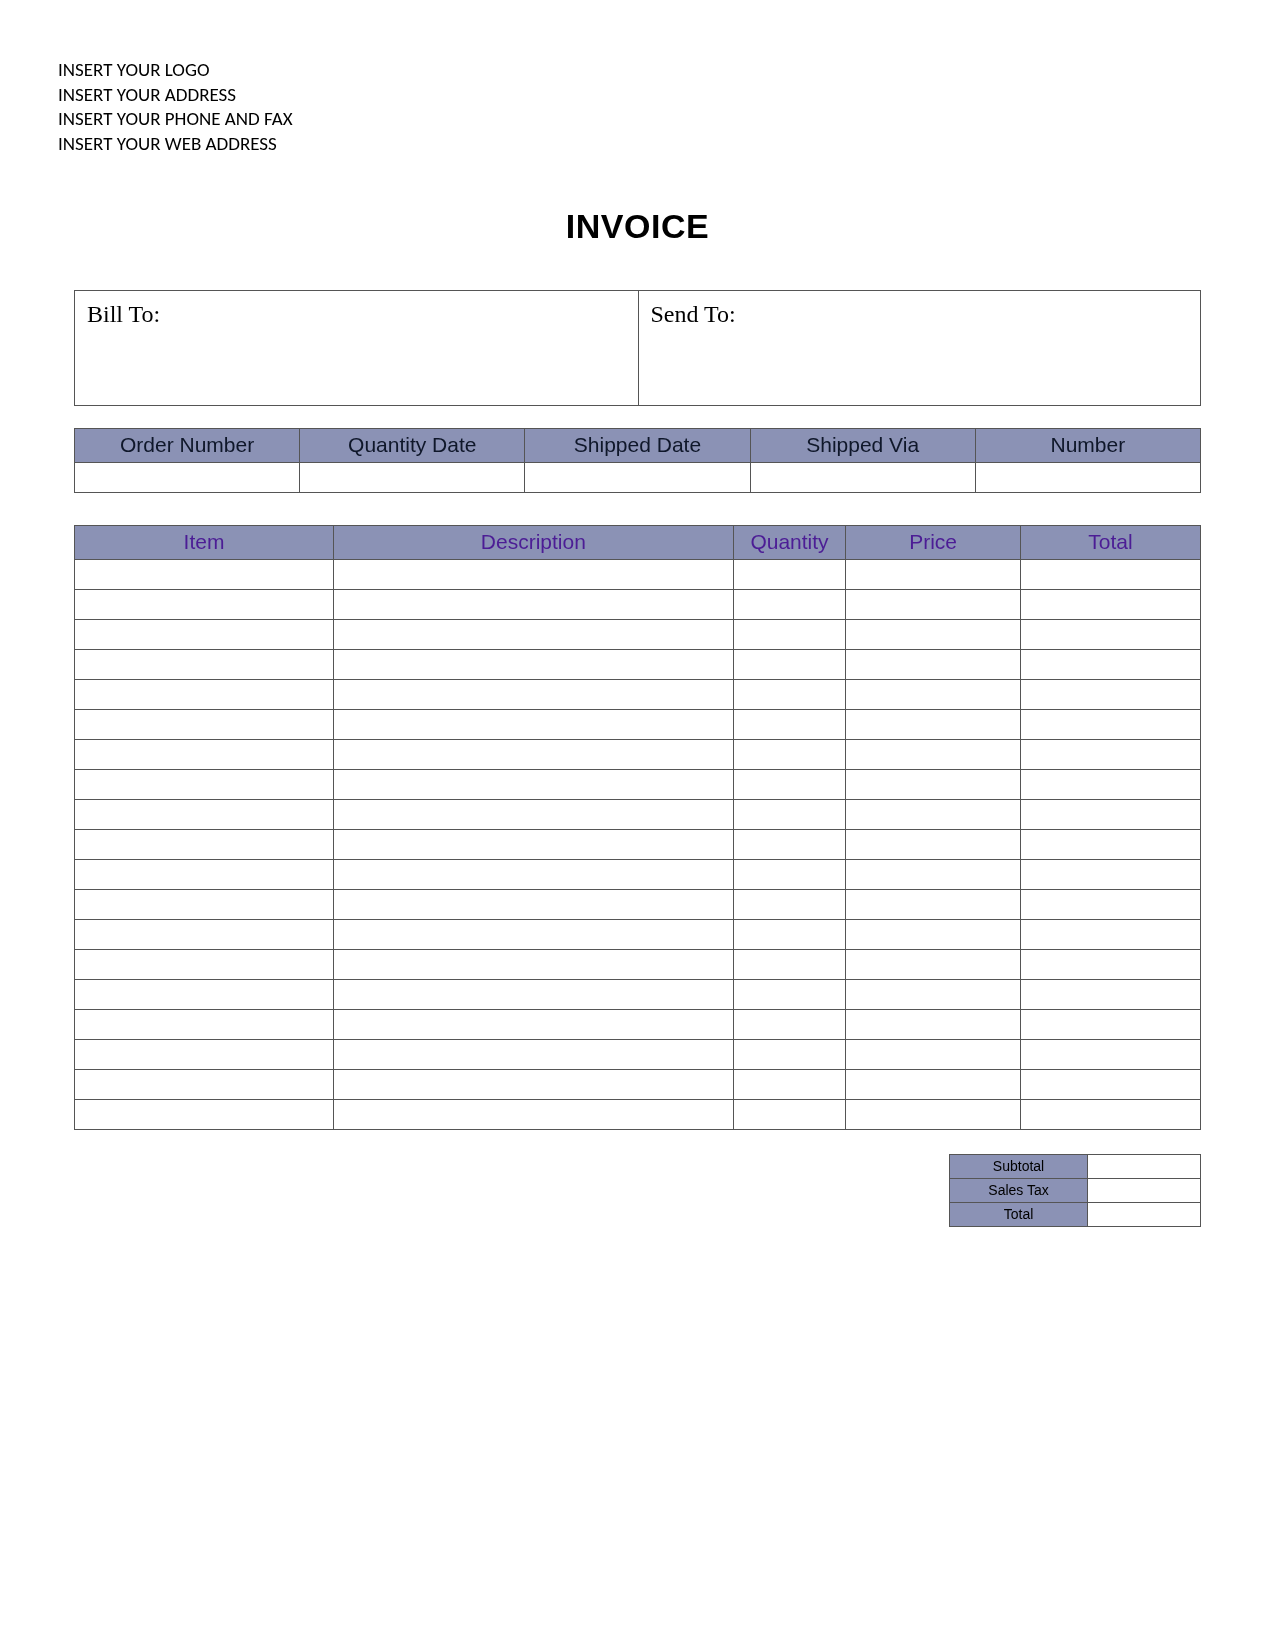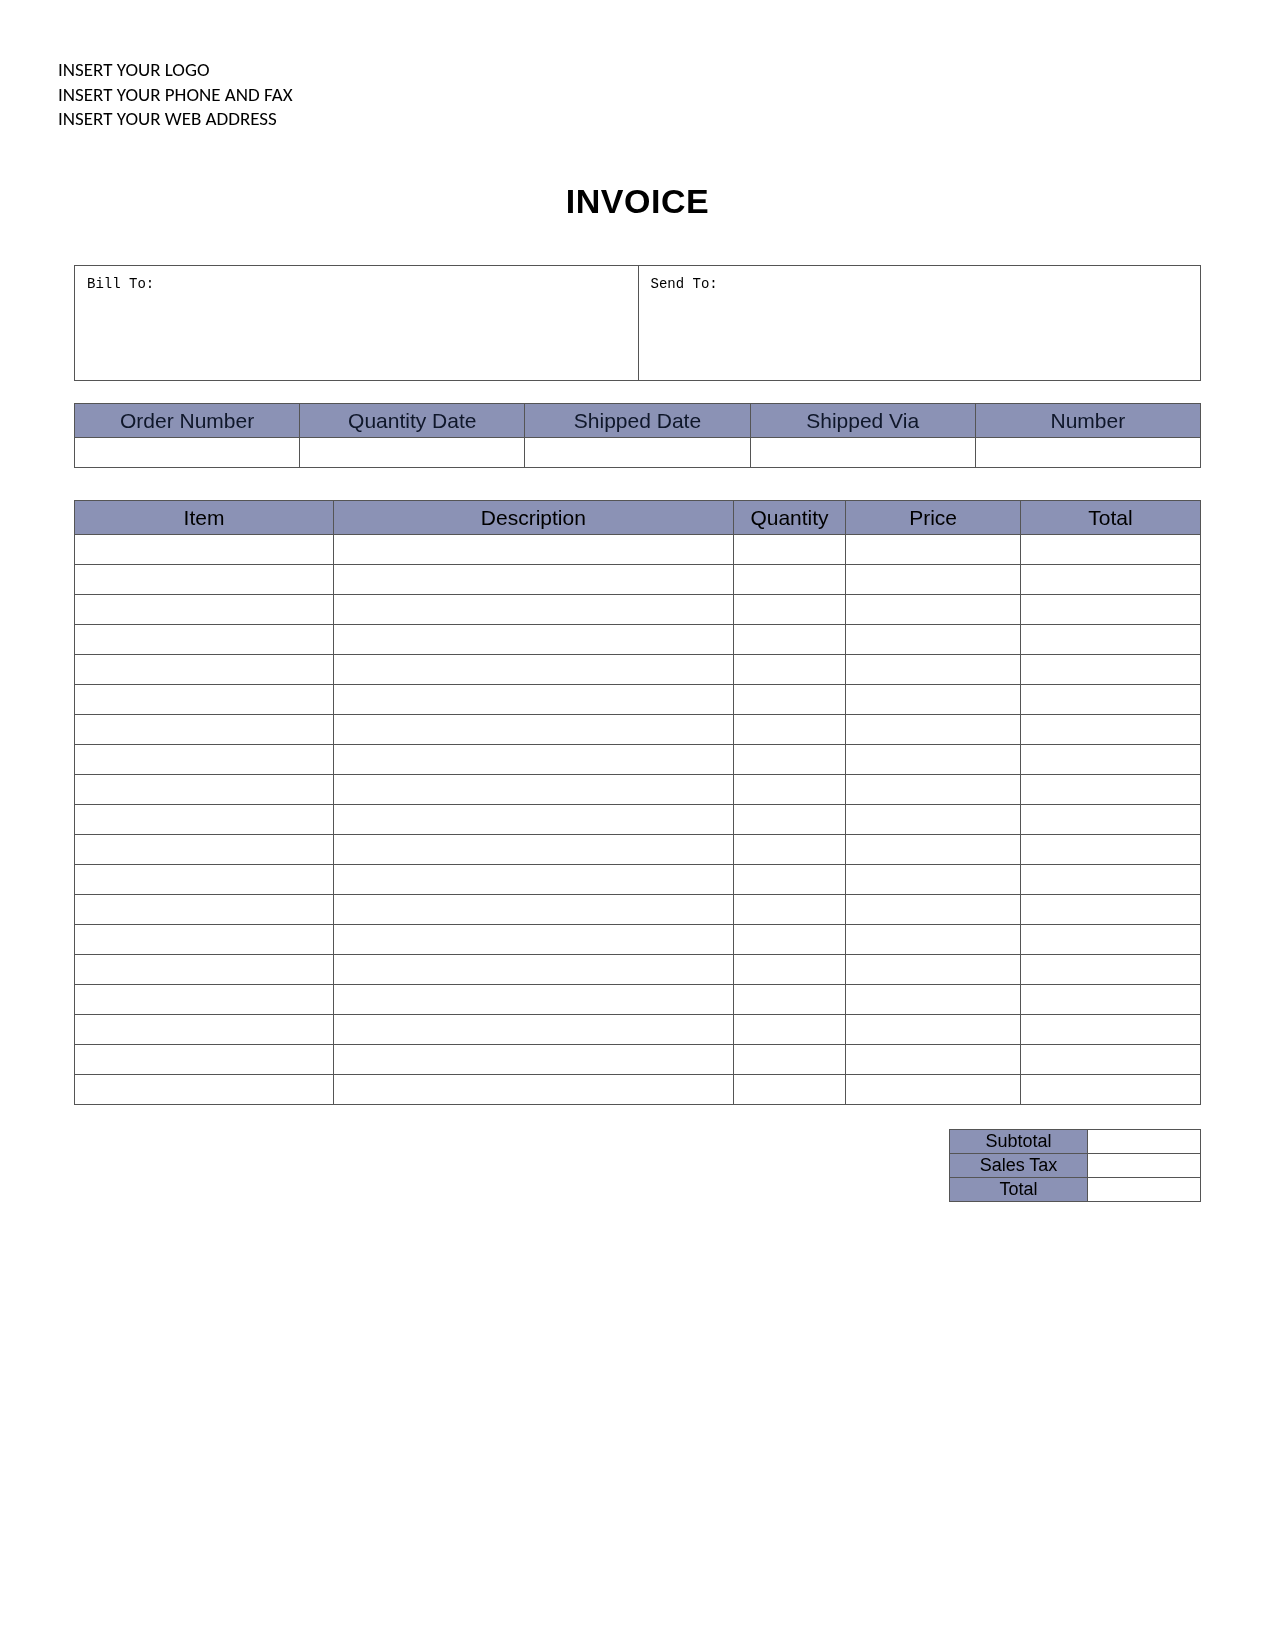--- a/index.html
+++ b/index.html
@@ -29,22 +29,22 @@
       padding: 0 16px;
     }
     .address-row {
       display: flex;
       border: 1px solid #555;
       height: 116px;
     }
     .address-cell {
       width: 50%;
       padding: 10px 12px;
-      font-size: 14px;
-      font-family: Liberation Mono, monospace;
+      font-size: 24px;
+      font-family: Liberation Serif, serif;
     }
     .address-cell + .address-cell {
       border-left: 1px solid #555;
     }
 
     .order-table {
       width: 100%;
       border-collapse: collapse;
       margin-top: 22px;
       table-layout: fixed;
@@ -71,21 +71,21 @@
       margin-top: 32px;
       table-layout: fixed;
     }
     .items-table th {
       background: #8b92b5;
       border: 1px solid #555;
       font-family: Verdana, Geneva, sans-serif;
       font-weight: 400;
       font-size: 21px;
       height: 34px;
-      color: #000000;
+      color: #4c1d95;
     }
     .items-table td {
       border: 1px solid #555;
       height: 30px;
       font-size: 18px;
       padding: 2px 6px;
     }
 
     .col-item { width: 23%; }
     .col-desc { width: 35.5%; }
@@ -98,37 +98,38 @@
       display: flex;
       justify-content: flex-end;
     }
     .totals-table {
       border-collapse: collapse;
       width: 252px;
     }
     .totals-table td {
       border: 1px solid #555;
       height: 24px;
-      font-size: 18px;
+      font-size: 14px;
       font-family: Verdana, Geneva, sans-serif;
       text-align: center;
     }
     .totals-table .label-cell {
       background: #8b92b5;
       width: 55%;
     }
     .totals-table .value-cell {
       width: 45%;
     }
   </style>
 </head>
 <body>
 
 <div class="header-block">
   <div>INSERT YOUR LOGO</div>
+  <div>INSERT YOUR ADDRESS</div>
   <div>INSERT YOUR PHONE AND FAX</div>
   <div>INSERT YOUR WEB ADDRESS</div>
 </div>
 
 <div class="title">INVOICE</div>
 
 <div class="content">
 
   <div class="address-row">
     <div class="address-cell">

